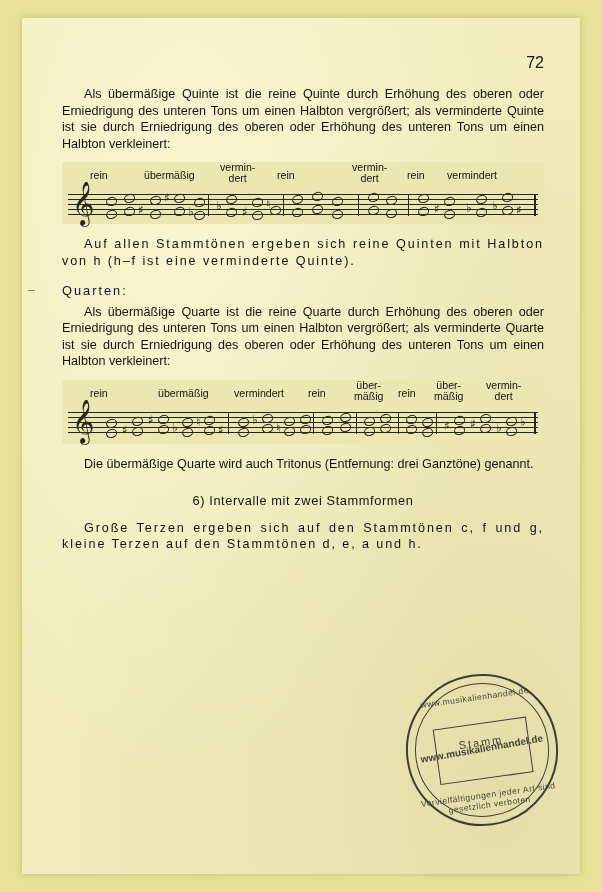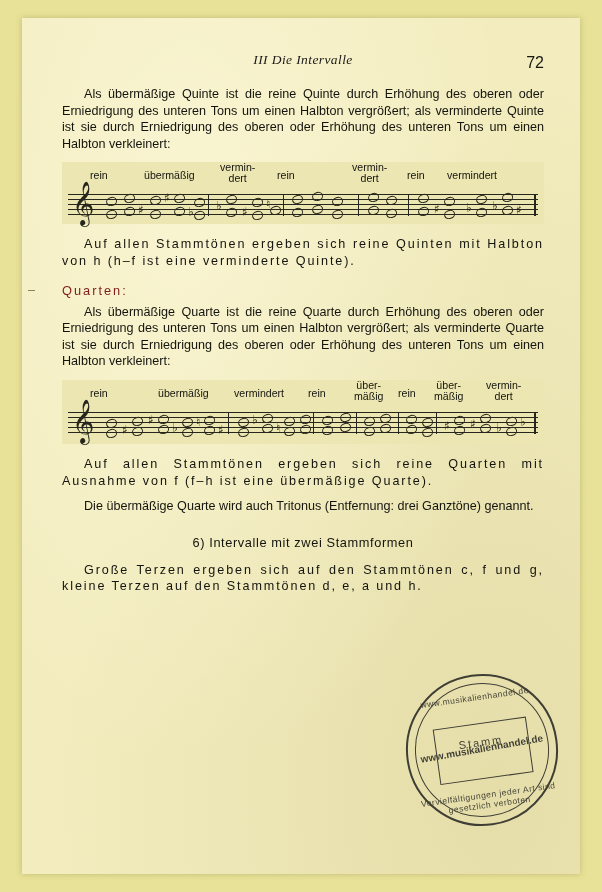--- a/index.html
+++ b/index.html
@@ -75,21 +75,21 @@
     text-indent: 22px;
   }
   .sp {
     letter-spacing: 1.9px;
   }
   .section-label {
     margin: 13px 0 6px 0;
     font-family: "Liberation Sans", sans-serif;
     font-size: 12.8px;
     letter-spacing: 2px;
-    color: #7f1d1d;
+    color: #0f172a;
   }
   .centered-head {
     margin: 20px 0 12px 0;
     font-family: "Liberation Sans", sans-serif;
     font-size: 12.8px;
     text-align: center;
     letter-spacing: 0.6px;
     color: #14140e;
   }
   
@@ -241,21 +241,20 @@
 </head>
 <body>
 
 <div id="page">
   <div class="paper-tint"></div>
   <div class="tick"></div>
 
   <div class="content">
 
     <div class="header">
-      <div class="running-head">III  Die Intervalle</div>
       <div class="page-num">72</div>
     </div>
 
     <p class="para indent">Als übermäßige Quinte ist die reine Quinte durch Erhöhung des oberen oder Erniedrigung des unteren Tons um einen Halbton vergrößert; als verminderte Quinte ist sie durch Erniedrigung des oberen oder Erhöhung des unteren Tons um einen Halbton verkleinert:</p>
 
     <div class="music">
       <div class="music-labels">
         <span style="left:28px; top:8px;">rein</span>
         <span style="left:82px; top:8px;">übermäßig</span>
         <span style="left:158px; top:0px;">vermin-
@@ -415,21 +414,20 @@
         <div class="acc" style="left:402px; top:14px;">♯</div>
         <div class="note" style="left:412px; top:20px;"></div>
         <div class="note" style="left:412px; top:10px;"></div>
         <div class="acc" style="left:428px; top:18px;">♭</div>
         <div class="note" style="left:438px; top:23px;"></div>
         <div class="note" style="left:438px; top:13px;"></div>
         <div class="acc" style="left:452px; top:12px;">♭</div>
       </div>
     </div>
 
-    <p class="para indent sp">Auf allen Stammtönen ergeben sich reine Quarten mit Ausnahme von f (f–h ist eine übermäßige Quarte).</p>
 
     <p class="para indent">Die übermäßige Quarte wird auch Tritonus (Entfernung: drei Ganztöne) genannt.</p>
 
     <div class="centered-head">6)  Intervalle mit zwei Stammformen</div>
 
 
 
     <p class="para indent sp">Große Terzen ergeben sich auf den Stammtönen c, f und g, kleine Terzen auf den Stammtönen d, e, a und h.</p>
 
   </div>

